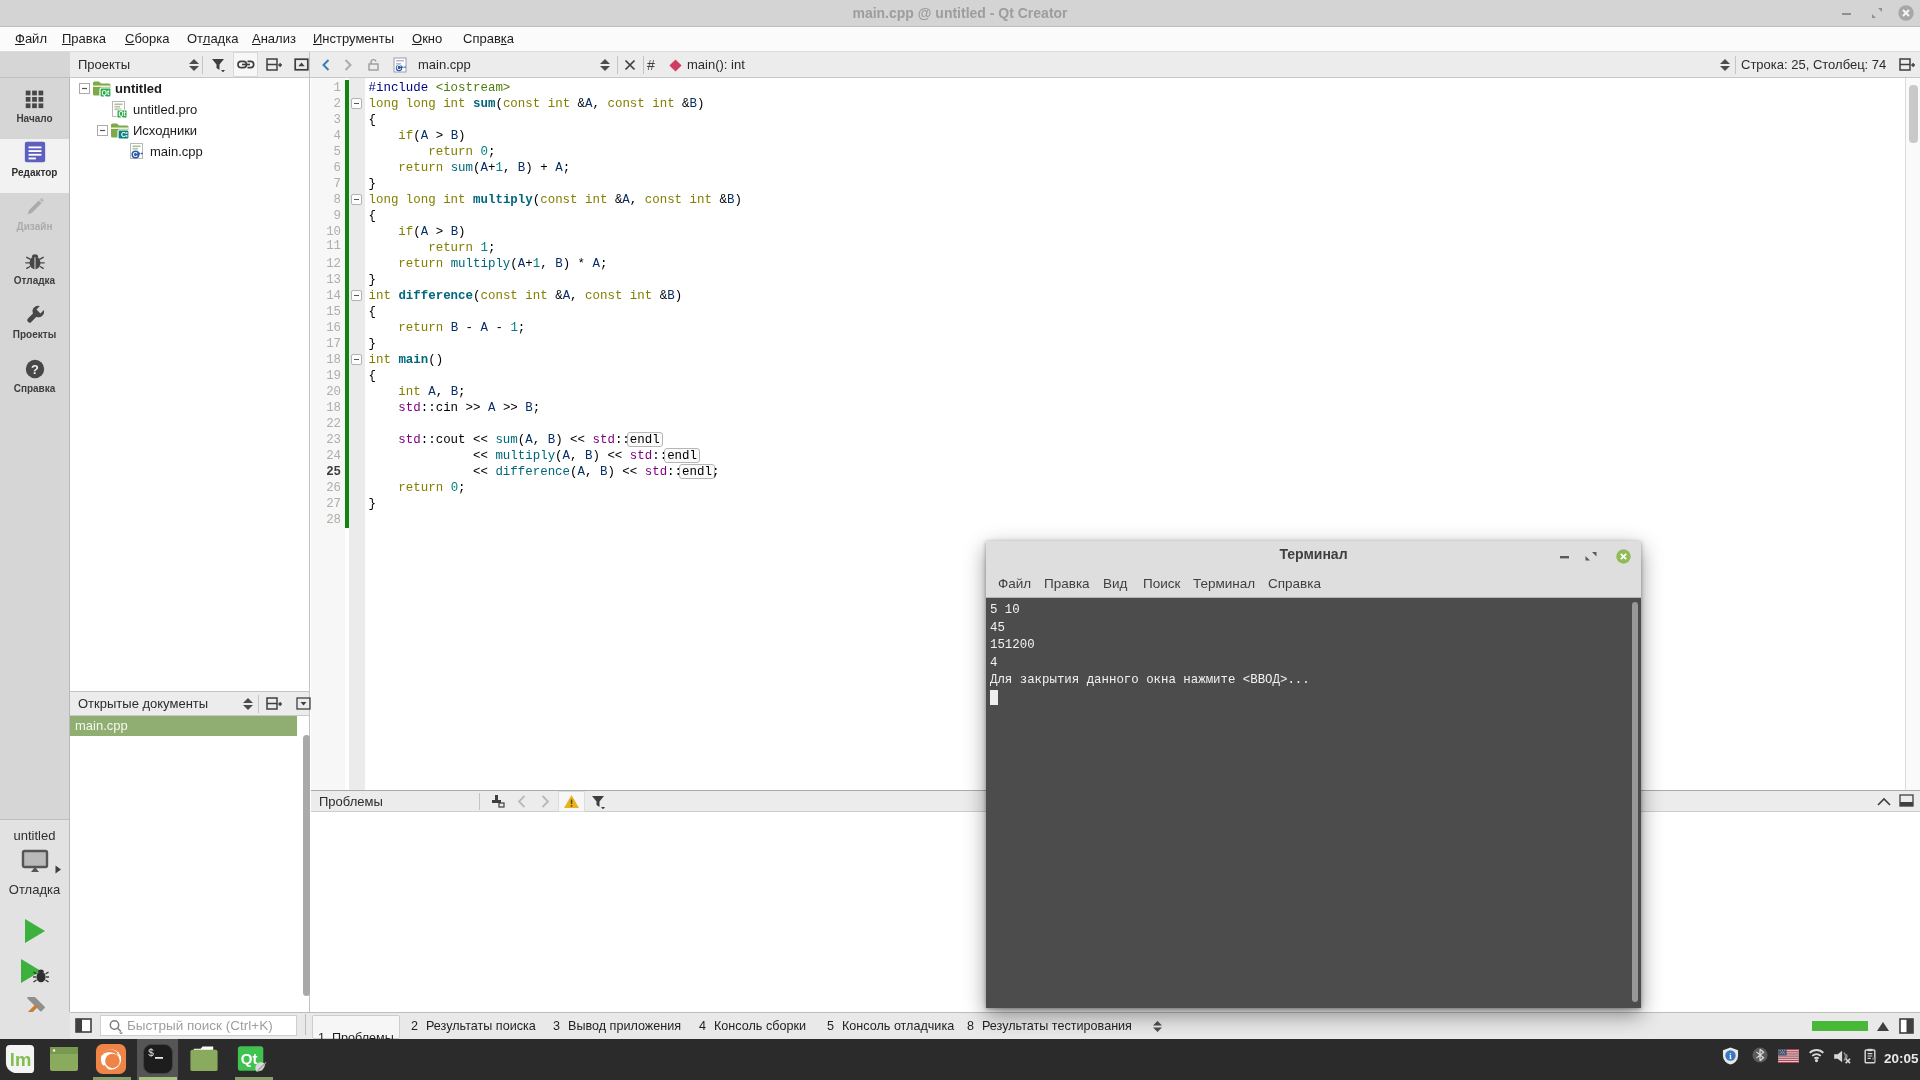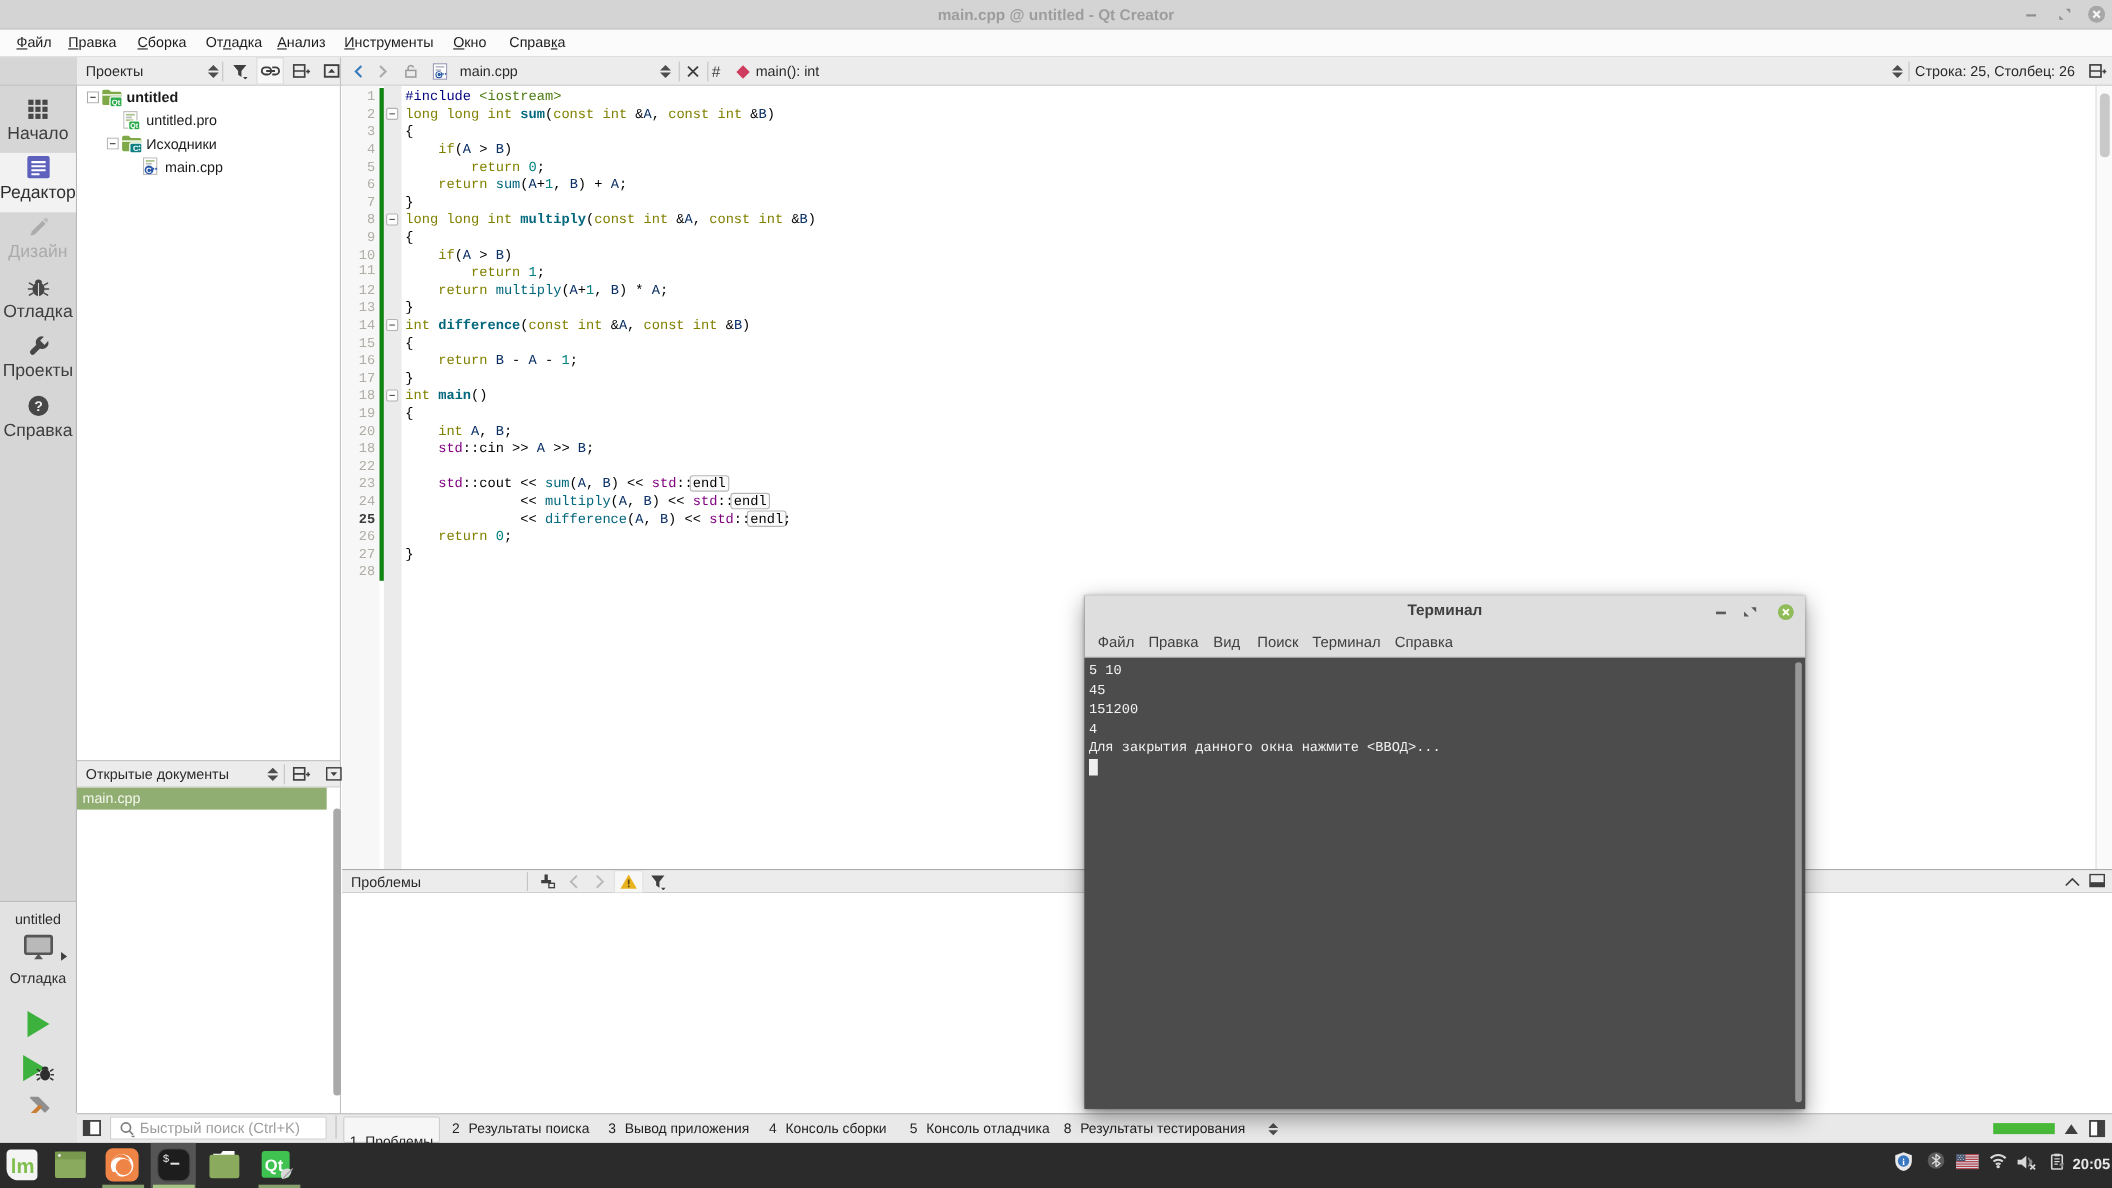--- a/index.html
+++ b/index.html
@@ -11,21 +11,21 @@
 
 #menubar { left:0; top:27px; width:1920px; height:25px; background:#fbfbfb; border-bottom:1px solid #dcdcdc; font-size:13px; color:#1d1d1d; }
 #menubar span.mi { position:absolute; top:0; line-height:24px; }
 
 #toolrow { left:0; top:52px; width:1920px; height:26px; background:#ececec; border-bottom:1px solid #c8c8c8; }
 #tool-left { left:0; top:52px; width:70px; height:26px; background:#d6d6d6; border-bottom:1px solid #c0c0c0; }
 .hdrtxt { font-size:13px; color:#2b2b2b; line-height:26px; }
 
 #sidebar { left:0; top:78px; width:70px; height:961px; background:#d6d6d6; border-right:1px solid #b9b9b9; }
 .mode { position:absolute; left:0; width:69px; height:54px; text-align:center; }
-.mode .lbl { position:absolute; top:28px; width:100%; font-size:16px; font-weight:normal; color:#3e3e3e; }
+.mode .lbl { position:absolute; top:28px; width:100%; font-size:10px; font-weight:bold; color:#3e3e3e; }
 .mode.sel { background:#f2f2f2; }
 .mode.dis .lbl { color:#ababab; }
 
 #proj-hdr { left:70px; top:52px; width:240px; height:26px; background:#ececec; border-bottom:1px solid #c8c8c8; border-right:1px solid #c3c3c3; }
 #proj-tree { left:70px; top:78px; width:240px; height:613px; background:#fff; border-right:1px solid #c3c3c3; }
 .trow { position:absolute; left:0; width:239px; height:21px; font-size:13px; color:#1a1a1a; line-height:21px; }
 
 #docs-hdr { left:70px; top:691px; width:240px; height:25px; background:#ececec; border-top:1px solid #c3c3c3; border-bottom:1px solid #c9c9c9; border-right:1px solid #c3c3c3; }
 #docs-body { left:70px; top:716px; width:240px; height:297px; background:#fff; border-right:1px solid #c3c3c3; }
 #docrow { position:absolute; left:0; top:0; width:227px; height:20px; background:#90ae71; color:#f4f7ef; font-size:13px; line-height:20px; padding-left:5px; }
@@ -164,21 +164,21 @@
  <span style="position:absolute;left:336px;top:0;line-height:26px;font-size:14px;color:#3f3f3f">#</span>
  <svg class="icon" style="left:358px;top:7px" width="13" height="13">
       <rect x="2.2" y="2.2" width="8.6" height="8.6" fill="#cf3c5f" transform="rotate(45 6.5 6.5)"></rect>
     </svg>
  <span class="hdrtxt" style="position:absolute;left:376px">main(): int</span>
  <svg class="icon" style="left:1408px;top:6px" width="12" height="14">
       <path d="M6 1 L11 6 L1 6 Z" fill="#4d4d4d"></path>
       <path d="M6 13 L1 8 L11 8 Z" fill="#4d4d4d"></path>
     </svg>
  <div style="position:absolute;left:1424px;top:4px;width:1px;height:18px;background:#c4c4c4"></div>
- <span class="hdrtxt" style="position:absolute;left:1430px">Строка: 25, Столбец: 26</span>
+ <span class="hdrtxt" style="position:absolute;left:1430px">Строка: 25, Столбец: 74</span>
  <svg class="icon" style="left:1588px;top:6px" width="16" height="14" viewBox="0 0 16 14">
       <rect x="1" y="1" width="10" height="11" fill="none" stroke="#3f3f3f" stroke-width="1.5"></rect>
       <line x1="1" y1="6.5" x2="11" y2="6.5" stroke="#3f3f3f" stroke-width="1.5"></line>
       <path d="M12.2 7 L16 7 M14.1 5.1 L14.1 8.9" stroke="#3f3f3f" stroke-width="1.4"></path>
     </svg>
 </div>
 
 <div class="abs" id="sidebar">
  <div class="mode" style="top:7px">
    <svg style="margin:3px auto 0" width="21" height="21" viewBox="0 0 24 24">

